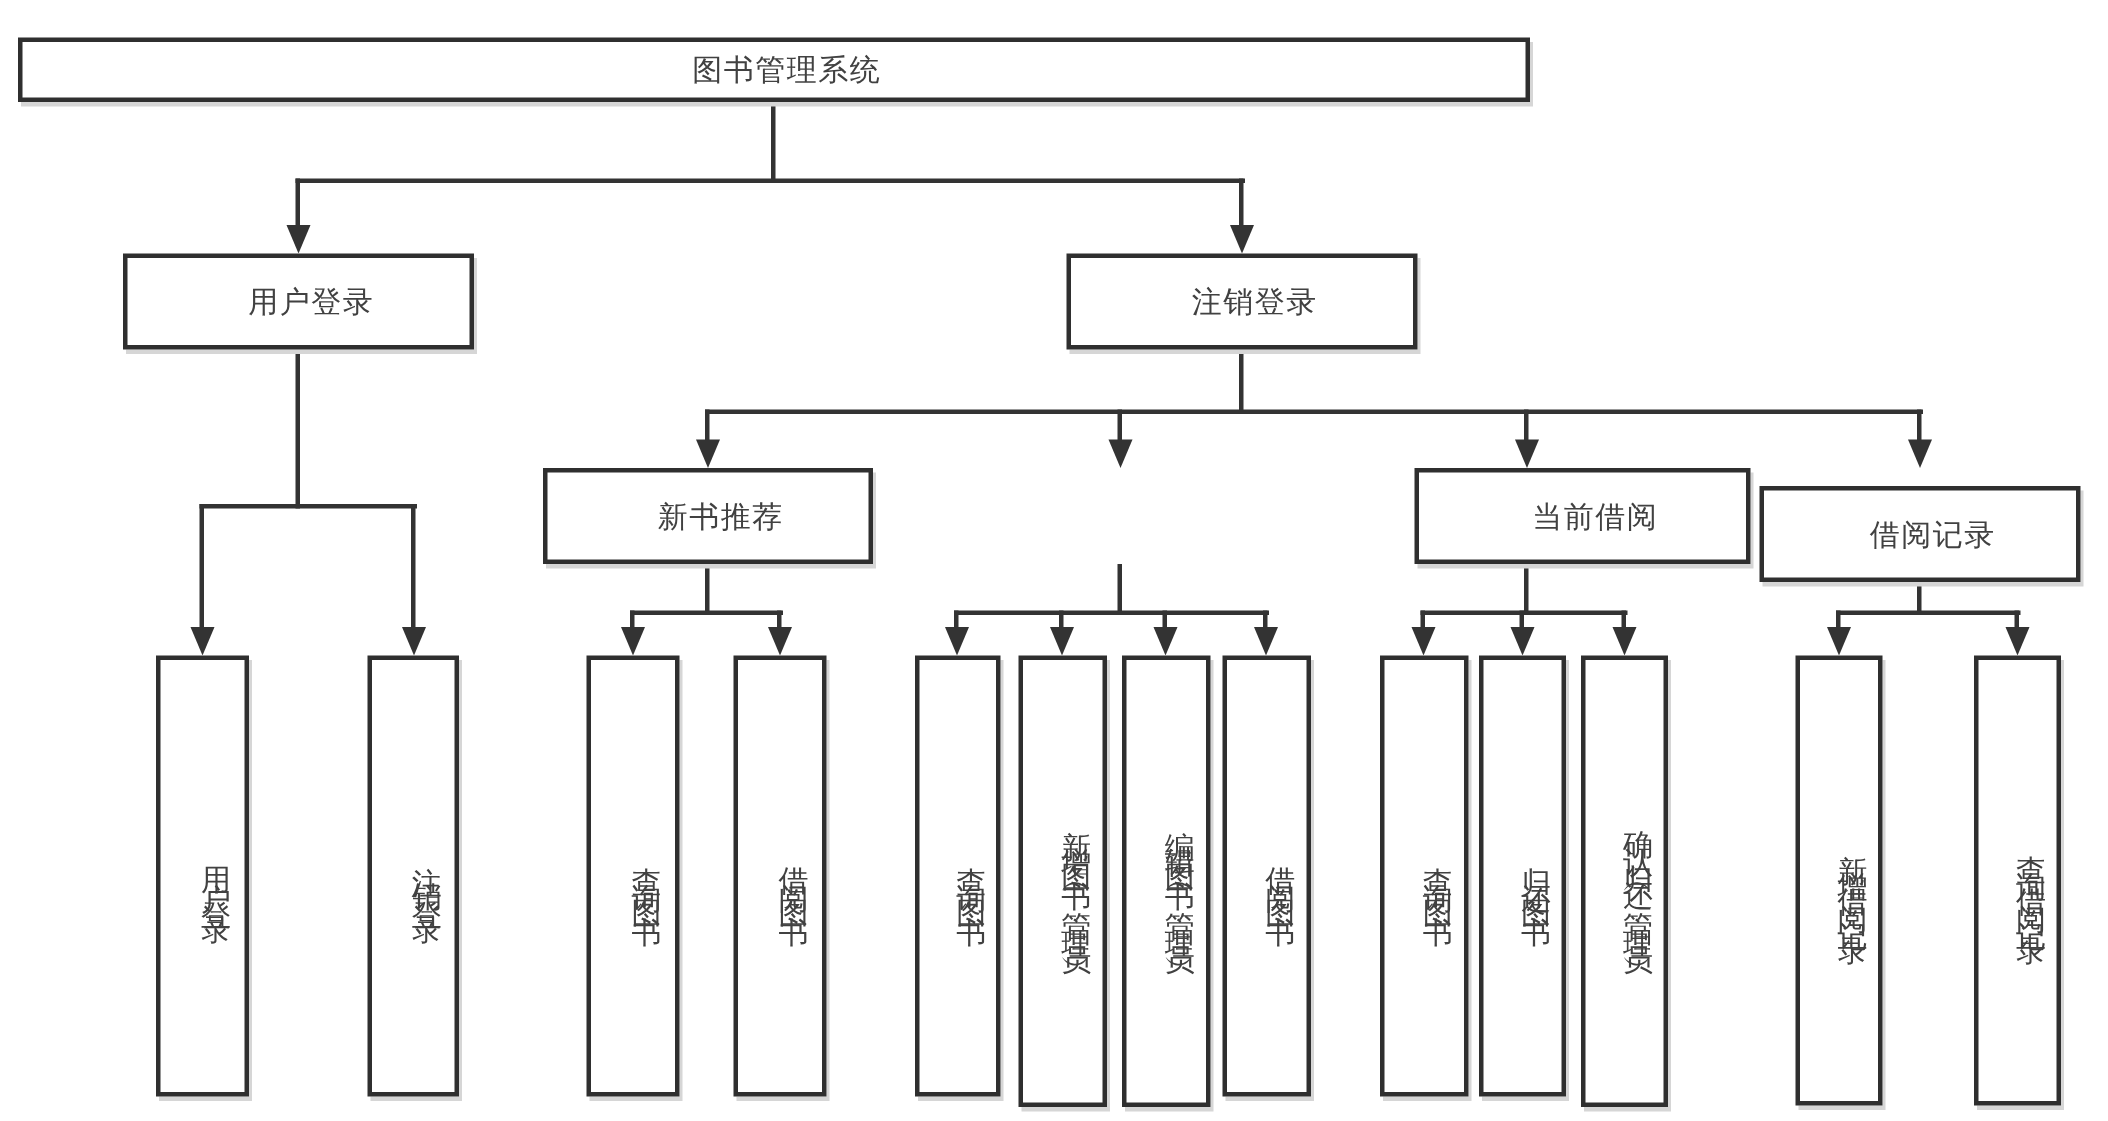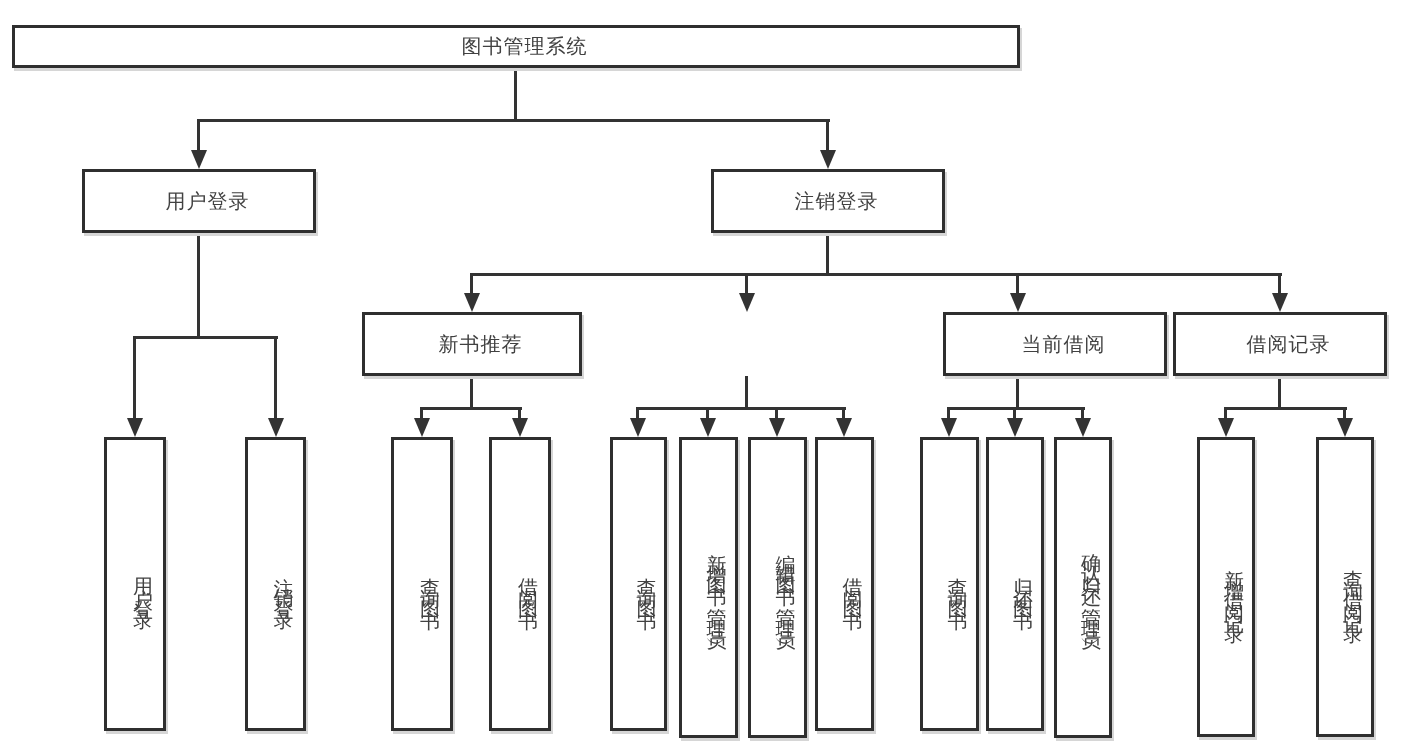--- a/index.html
+++ b/index.html
@@ -131,21 +131,21 @@
   <div class="box hbox" style="left:711px;top:169px;width:234px;height:64px">
     <span>注销登录</span>
   </div>
 
   <div class="box hbox" style="left:362px;top:312px;width:220px;height:64px">
     <span>新书推荐</span>
   </div>
   <div class="box hbox" style="left:943px;top:312px;width:224px;height:64px">
     <span>当前借阅</span>
   </div>
-  <div class="box hbox" style="left:1173px;top:312px;width:214px;height:64px">
+  <div class="box hbox" style="left:1173px;top:324px;width:214px;height:64px">
     <span>借阅记录</span>
   </div>
 
   <div class="box vbox" style="left:104px;top:437px;width:62px;height:294px">
     <span>用户登录</span>
   </div>
   <div class="box vbox" style="left:245px;top:437px;width:61px;height:294px">
     <span>注销登录</span>
   </div>
 

